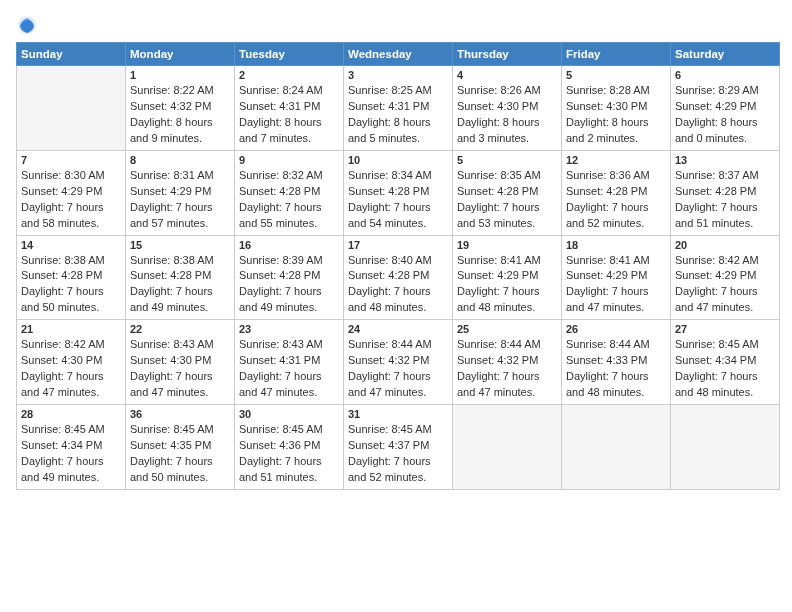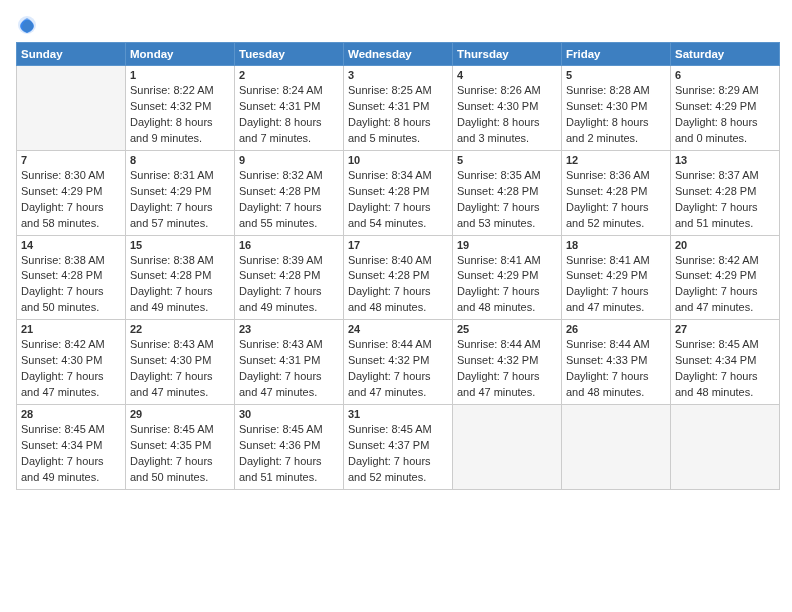--- a/index.html
+++ b/index.html
@@ -245,21 +245,21 @@
             <span class="day-num">27</span>
             <div class="cell-text">Sunrise: 8:45 AM<br>Sunset: 4:34 PM<br>Daylight: 7 hours and 48 minutes.</div>
           </td>
         </tr>
         <tr>
           <td>
             <span class="day-num">28</span>
             <div class="cell-text">Sunrise: 8:45 AM<br>Sunset: 4:34 PM<br>Daylight: 7 hours and 49 minutes.</div>
           </td>
           <td>
-            <span class="day-num">29</span>
+            <span class="day-num">36</span>
             <div class="cell-text">Sunrise: 8:45 AM<br>Sunset: 4:35 PM<br>Daylight: 7 hours and 50 minutes.</div>
           </td>
           <td>
             <span class="day-num">30</span>
             <div class="cell-text">Sunrise: 8:45 AM<br>Sunset: 4:36 PM<br>Daylight: 7 hours and 51 minutes.</div>
           </td>
           <td>
             <span class="day-num">31</span>
             <div class="cell-text">Sunrise: 8:45 AM<br>Sunset: 4:37 PM<br>Daylight: 7 hours and 52 minutes.</div>
           </td>

